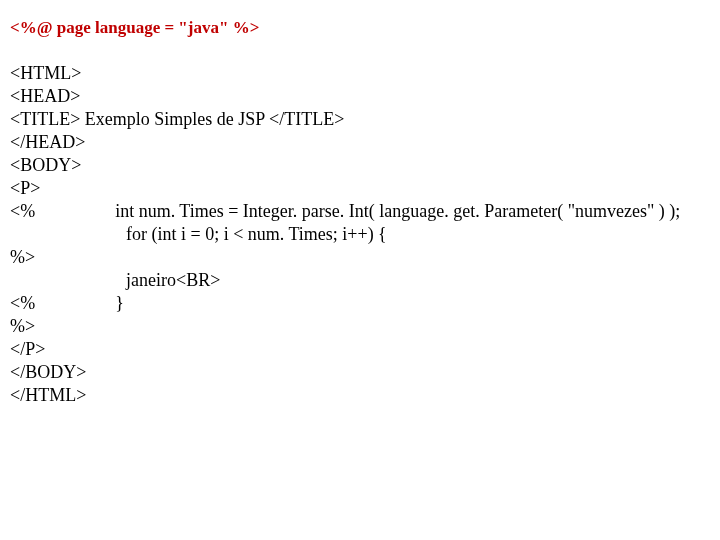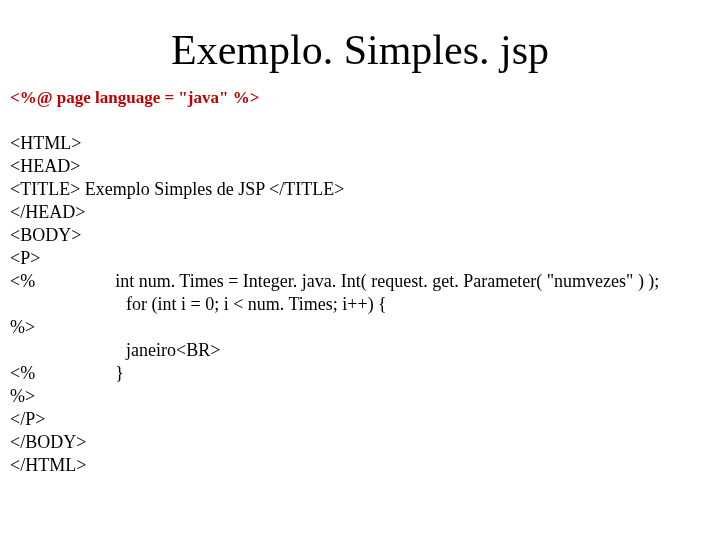--- a/index.html
+++ b/index.html
@@ -39,31 +39,30 @@
   .indent {
     display: inline-block;
     width: 80px;
   }
 </style>
 </head>
 <body>
 
 <div class="slide">
 
-  <div class="title">Exemplo. Simples. jsp</div>
 
   <div class="directive">&lt;%@ page language = "java" %&gt;</div>
 
   <div class="code"><span>&lt;HTML&gt;</span>
 <span>&lt;HEAD&gt;</span>
 <span>&lt;TITLE&gt; Exemplo Simples de JSP &lt;/TITLE&gt;</span>
 <span>&lt;/HEAD&gt;</span>
 <span>&lt;BODY&gt;</span>
 <span>&lt;P&gt;</span>
-<span>&lt;%</span><span class="indent"></span><span>int num. Times = Integer. java. Int( request. get. Parameter( "numvezes" ) );</span>
+<span>&lt;%</span><span class="indent"></span><span>int num. Times = Integer. parse. Int( language. get. Parameter( "numvezes" ) );</span>
 <span class="indent"></span>        <span>for (int i = 0; i &lt; num. Times; i++) {</span>
 <span>%&gt;</span>
 <span class="indent"></span>        <span>janeiro&lt;BR&gt;</span>
 <span>&lt;%</span><span class="indent"></span><span>}</span>
 <span>%&gt;</span>
 <span>&lt;/P&gt;</span>
 <span>&lt;/BODY&gt;</span>
 <span>&lt;/HTML&gt;</span></div>
 
 </div>

